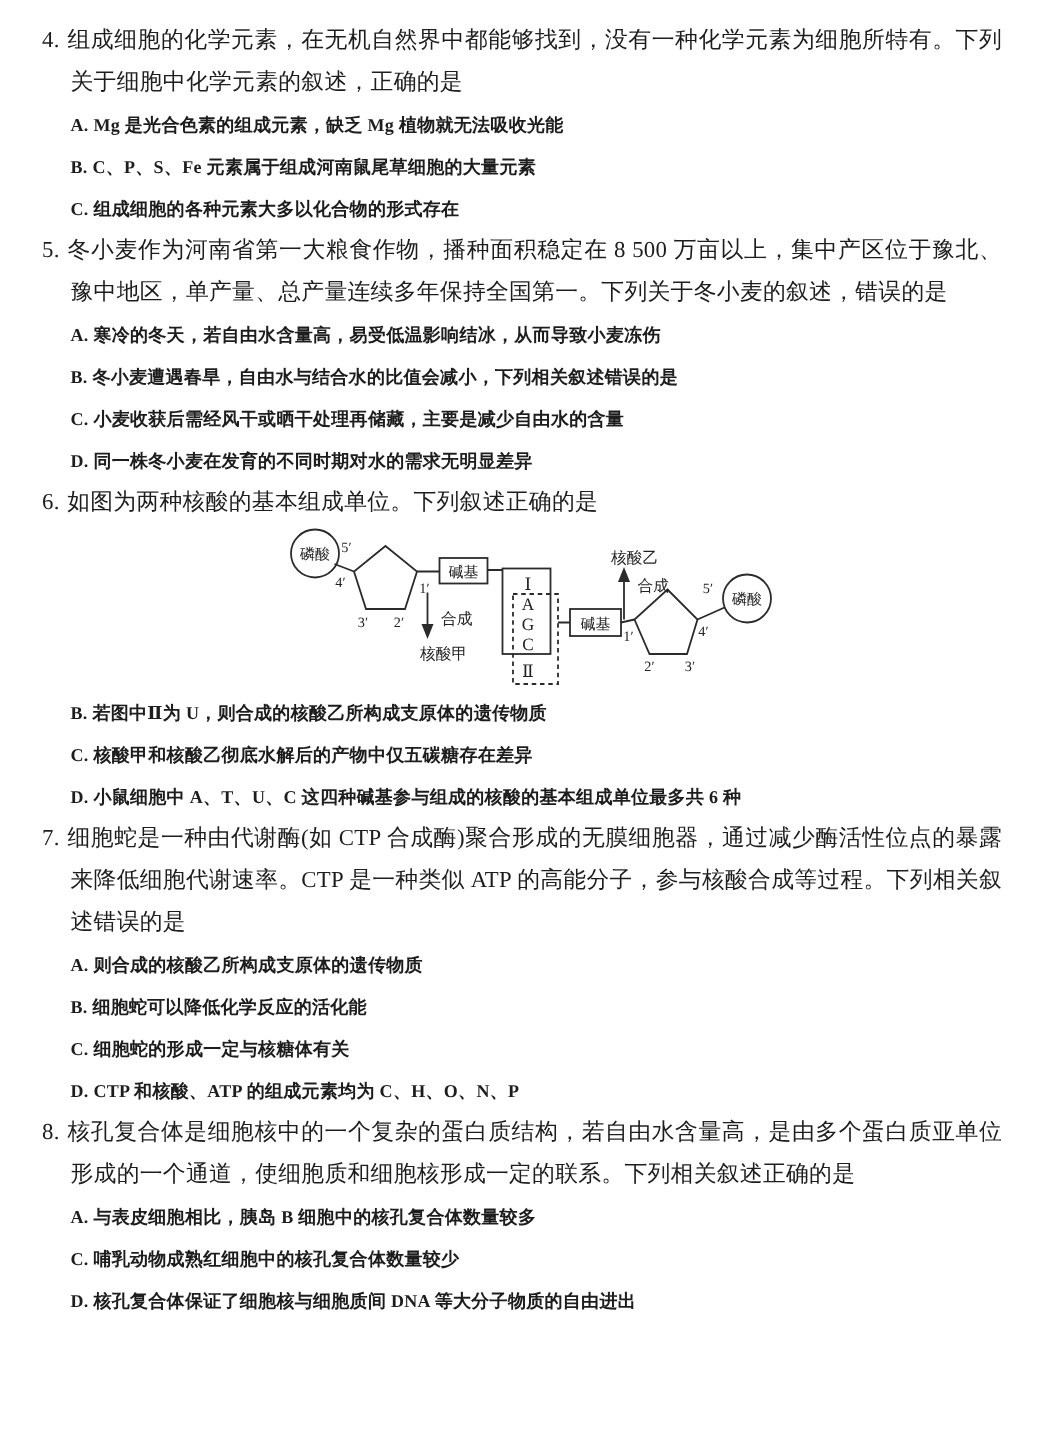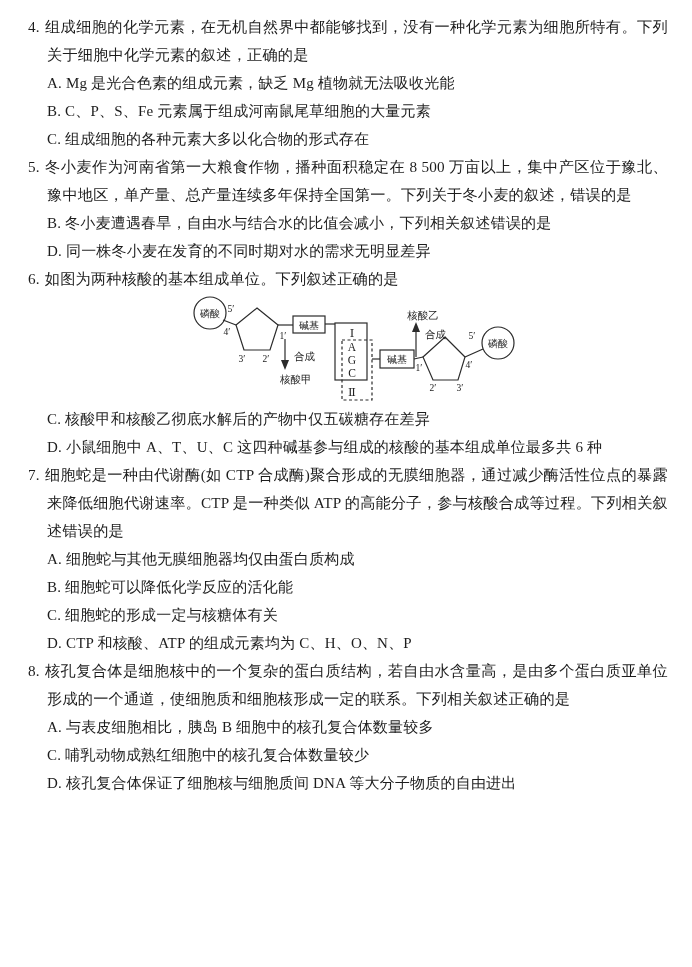--- a/index.html
+++ b/index.html
@@ -18,22 +18,23 @@
     padding-left: 19px;
     text-indent: -19px;
     line-height: 28px;
     font-size: 15.2px;
     letter-spacing: 0.2px;
   }
   .qnum { margin-right: 5px; }
   .opt {
     padding-left: 19px;
     line-height: 28px;
-    font-size: 15px;
+    font-size: 12px;
     letter-spacing: 0.2px;
+    font-weight: bold;
   }
   .diagram-wrap { height: 112px; }
   .diagram-svg { display: block; margin-left: 158px; }
   .diagram-svg text {
     font-family: "Liberation Serif", "DejaVu Serif", serif;
     fill: #222;
   }
   .lbl    { font-size: 10px; }
   .prime  { font-size: 9.5px; }
   .letter { font-size: 11.5px; }
@@ -49,21 +50,23 @@
 
   <section>
     <p class="stem"><span class="qnum">4.</span><span>组成细胞的化学元素，在无机自然界中都能够找到，没有一种化学元素为细胞所特有。下列关于细胞中化学元素的叙述，正确的是</span></p>
     <p class="opt">A. Mg 是光合色素的组成元素，缺乏 Mg 植物就无法吸收光能</p>
     <p class="opt">B. C、P、S、Fe 元素属于组成河南鼠尾草细胞的大量元素</p>
     <p class="opt">C. 组成细胞的各种元素大多以化合物的形式存在</p>
   </section>
 
   <section>
     <p class="stem"><span class="qnum">5.</span><span>冬小麦作为河南省第一大粮食作物，播种面积稳定在 8 500 万亩以上，集中产区位于豫北、豫中地区，单产量、总产量连续多年保持全国第一。下列关于冬小麦的叙述，错误的是</span></p>
+    <p class="opt">A. 寒冷的冬天，若自由水含量高，易受低温影响结冰，从而导致小麦冻伤</p>
     <p class="opt">B. 冬小麦遭遇春旱，自由水与结合水的比值会减小，下列相关叙述错误的是</p>
+    <p class="opt">C. 小麦收获后需经风干或晒干处理再储藏，主要是减少自由水的含量</p>
     <p class="opt">D. 同一株冬小麦在发育的不同时期对水的需求无明显差异</p>
   </section>
 
   <section>
     <p class="stem"><span class="qnum">6.</span><span>如图为两种核酸的基本组成单位。下列叙述正确的是</span></p>
 
     <div class="diagram-wrap">
       <svg class="diagram-svg" width="345" height="112" viewBox="0 0 345 112">
 
         <g>
@@ -111,27 +114,28 @@
           <circle class="shape" cx="312" cy="50" r="16"></circle>
           <text class="lbl" x="312" y="53.5" text-anchor="middle">磷酸</text>
           <line class="shape" x1="230" y1="64" x2="230" y2="38"></line>
           <polygon class="arrowhead" points="230,29 226,39 234,39"></polygon>
           <text class="side" x="237" y="26" text-anchor="middle">核酸乙</text>
           <text class="side" x="239" y="45">合成</text>
         </g>
       </svg>
     </div>
 
+    <p class="opt">B. 若图中Ⅱ为 U，则合成的核酸乙所构成支原体的遗传物质</p>
     <p class="opt">C. 核酸甲和核酸乙彻底水解后的产物中仅五碳糖存在差异</p>
     <p class="opt">D. 小鼠细胞中 A、T、U、C 这四种碱基参与组成的核酸的基本组成单位最多共 6 种</p>
   </section>
 
   <section>
     <p class="stem"><span class="qnum">7.</span><span>细胞蛇是一种由代谢酶(如 CTP 合成酶)聚合形成的无膜细胞器，通过减少酶活性位点的暴露来降低细胞代谢速率。CTP 是一种类似 ATP 的高能分子，参与核酸合成等过程。下列相关叙述错误的是</span></p>
-    <p class="opt">A. 细胞蛇与其他无膜细胞器均仅由蛋白质构成</p>
+    <p class="opt">A. 则合成的核酸乙所构成支原体的遗传物质</p>
     <p class="opt">B. 细胞蛇可以降低化学反应的活化能</p>
     <p class="opt">C. 细胞蛇的形成一定与核糖体有关</p>
     <p class="opt">D. CTP 和核酸、ATP 的组成元素均为 C、H、O、N、P</p>
   </section>
 
   <section>
     <p class="stem"><span class="qnum">8.</span><span>核孔复合体是细胞核中的一个复杂的蛋白质结构，若自由水含量高，是由多个蛋白质亚单位形成的一个通道，使细胞质和细胞核形成一定的联系。下列相关叙述正确的是</span></p>
     <p class="opt">A. 与表皮细胞相比，胰岛 B 细胞中的核孔复合体数量较多</p>
     <p class="opt">C. 哺乳动物成熟红细胞中的核孔复合体数量较少</p>
     <p class="opt">D. 核孔复合体保证了细胞核与细胞质间 DNA 等大分子物质的自由进出</p>

